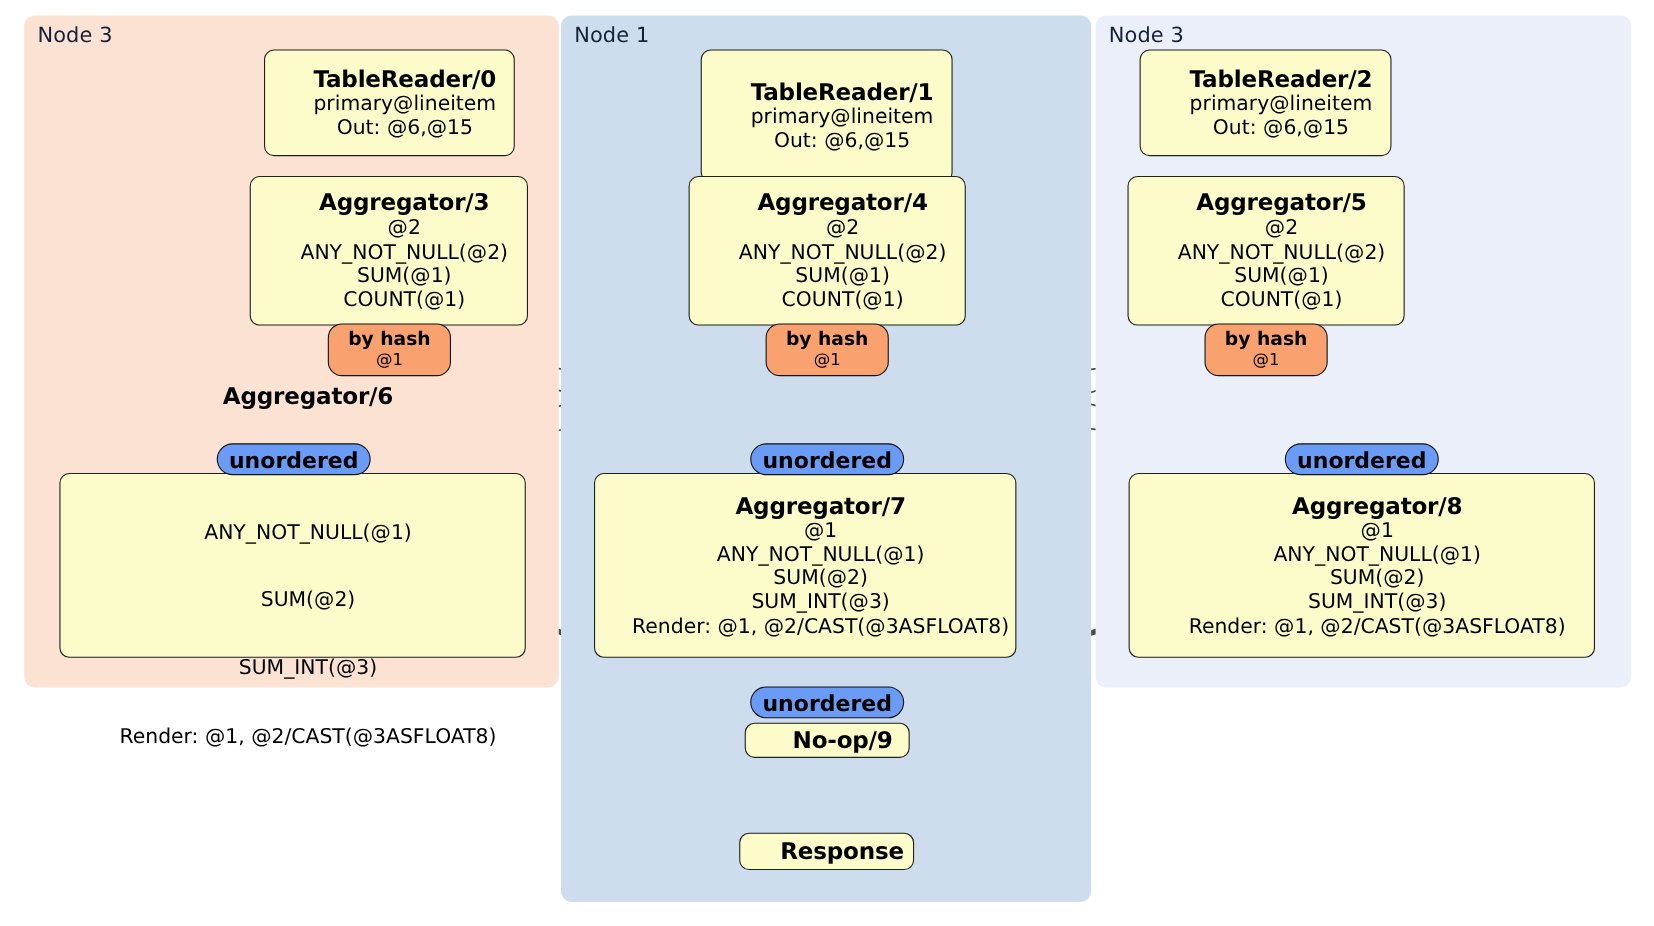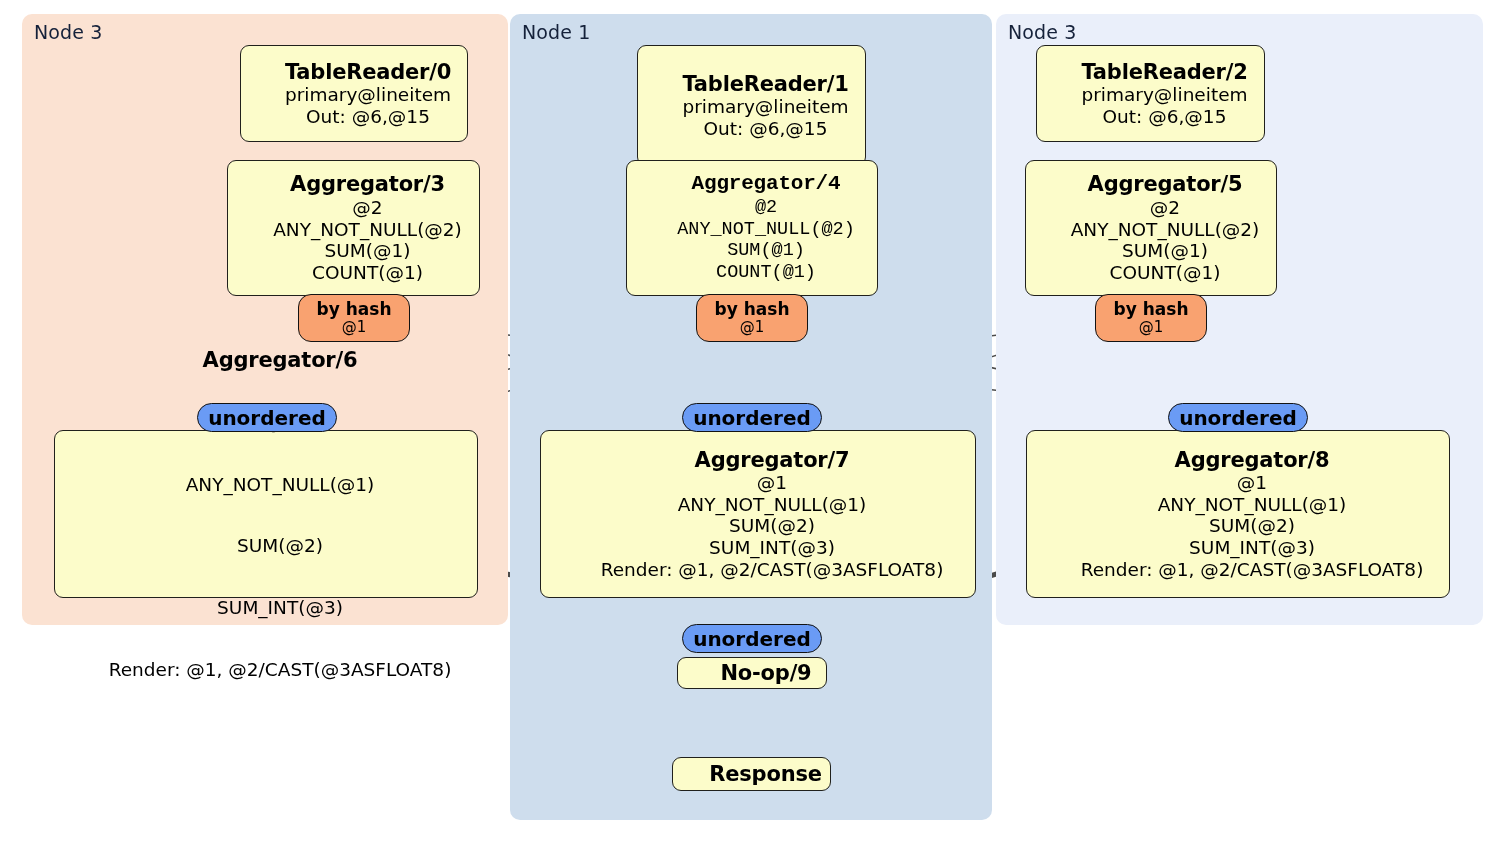--- a/index.html
+++ b/index.html
@@ -111,21 +111,21 @@
         <div class="ln">primary@lineitem</div>
         <div class="ln">Out: @6,@15</div>
       </div>
       <div class="gbox" style="left: 227px; top: 160px; width: 253px; height: 136px; z-index: 5;">
         <div class="ttl">Aggregator/3</div>
         <div class="ln">@2</div>
         <div class="ln">ANY_NOT_NULL(@2)</div>
         <div class="ln">SUM(@1)</div>
         <div class="ln">COUNT(@1)</div>
       </div>
-      <div class="gbox" style="left: 626px; top: 160px; width: 252px; height: 136px; z-index: 5; font-family: Liberation Mono, monospace;">
+      <div class="gbox" style="left: 626px; top: 160px; width: 252px; height: 136px; z-index: 5;">
         <div class="ttl">Aggregator/4</div>
         <div class="ln">@2</div>
         <div class="ln">ANY_NOT_NULL(@2)</div>
         <div class="ln">SUM(@1)</div>
         <div class="ln">COUNT(@1)</div>
       </div>
       <div class="gbox" style="left: 1025px; top: 160px; width: 252px; height: 136px; z-index: 5;">
         <div class="ttl">Aggregator/5</div>
         <div class="ln">@2</div>
         <div class="ln">ANY_NOT_NULL(@2)</div>
@@ -133,21 +133,21 @@
         <div class="ln">COUNT(@1)</div>
       </div>
       <div class="gbox" style="left: 54px; top: 430px; width: 424px; height: 168px; z-index: 5; gap: 40px;">
         <div class="ttl">Aggregator/6</div>
         <div class="ln">@1</div>
         <div class="ln">ANY_NOT_NULL(@1)</div>
         <div class="ln">SUM(@2)</div>
         <div class="ln">SUM_INT(@3)</div>
         <div class="ln">Render: @1, @2/CAST(@3ASFLOAT8)</div>
       </div>
-      <div class="gbox" style="left: 540px; top: 430px; width: 436px; height: 168px; z-index: 5;">
+      <div class="gbox" style="left: 540px; top: 430px; width: 384px; height: 168px; z-index: 5;">
         <div class="ttl">Aggregator/7</div>
         <div class="ln">@1</div>
         <div class="ln">ANY_NOT_NULL(@1)</div>
         <div class="ln">SUM(@2)</div>
         <div class="ln">SUM_INT(@3)</div>
         <div class="ln">Render: @1, @2/CAST(@3ASFLOAT8)</div>
       </div>
       <div class="gbox" style="left: 1026px; top: 430px; width: 424px; height: 168px; z-index: 5; text-align: center;">
         <div class="ttl">Aggregator/8</div>
         <div class="ln">@1</div>

